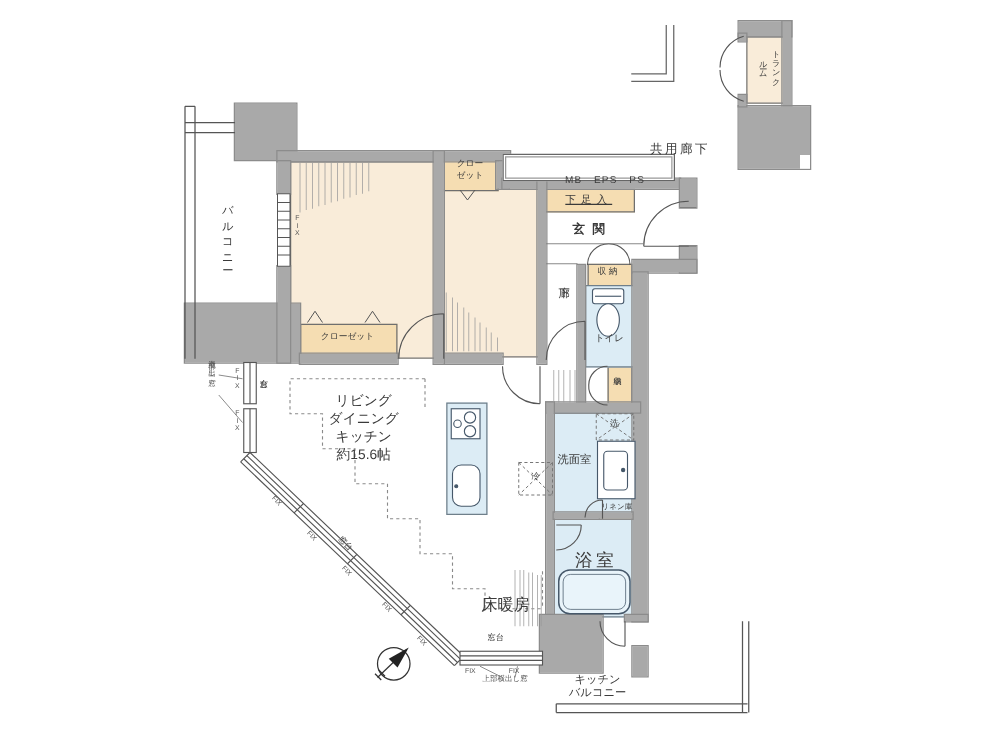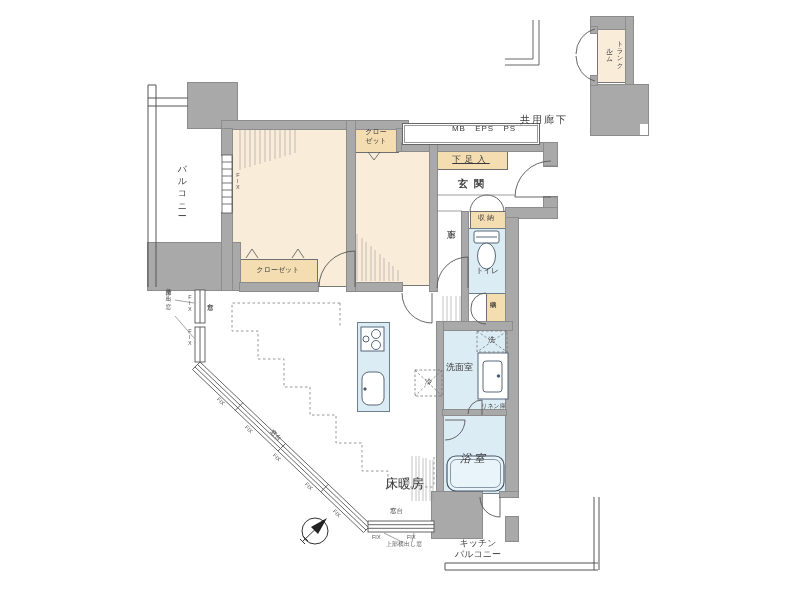--- a/index.html
+++ b/index.html
@@ -188,33 +188,39 @@
     <g>
       <circle cx="315" cy="531" r="13" stroke="#333" stroke-width="1" fill="none"></circle>
       <line x1="325" y1="520" x2="302" y2="542" stroke="#333" stroke-width="1"></line>
       <polygon points="327,518 311,527 318,534" fill="#222"></polygon>
       <path d="M303,536 L308,541 M300,539 L305,544" stroke="#333" stroke-width="1" fill="none"></path>
     </g>
   </svg>
 
   <div class="lbl z3" style="left:520px;top:93px;font-size:10px;letter-spacing:2px;margin-top:21px;">共用廊下</div>
   <div class="lbl z3 v ctr" style="left:601px;top:33px;width:24px;height:36px;font-size:6.5px;line-height:1.6;white-space:normal;">トランクルーム</div>
-  <div class="lbl z3 ctr" style="left:402px;top:124px;width:164px;font-size:8px;word-spacing:6px;letter-spacing:1px;">MB EPS PS</div>
+  <div class="lbl z3 ctr" style="left:402px;top:139px;width:164px;font-size:8px;word-spacing:6px;letter-spacing:1px;">MB EPS PS</div>
   <div class="lbl z3 ctr" style="left:436px;top:154px;width:70px;font-size:8.5px;letter-spacing:4px;text-decoration:underline;">下足入</div>
   <div class="lbl z3 ctr" style="left:446px;top:178px;width:56px;font-size:10px;letter-spacing:6px;font-weight:bold;">玄関</div>
   <div class="lbl z3 v" style="left:445px;top:222px;font-size:9px;letter-spacing:2px;">廊下</div>
   <div class="lbl z3 ctr" style="left:470px;top:214px;width:34px;font-size:7px;letter-spacing:2px;">収納</div>
   <div class="lbl z3" style="left:476px;top:266px;font-size:7.5px;">トイレ</div>
   <div class="lbl z3 v" style="left:489px;top:296px;font-size:6.5px;">収納</div>
   <div class="lbl z3" style="left:488px;top:336px;font-size:7px;">洗</div>
   <div class="lbl z3" style="left:446px;top:362px;font-size:9px;">洗面室</div>
   <div class="lbl z3 ctr" style="left:479px;top:403px;width:29px;font-size:6px;">リネン庫</div>
-  <div class="lbl z3" style="left:460px;top:452px;font-size:11px;letter-spacing:3px;font-style:italic;">浴室</div>
+  <div class="lbl z3" style="left:460px;top:440px;font-size:14px;letter-spacing:3px;">浴室</div>
   <div class="lbl z3" style="left:425px;top:378px;font-size:7px;">冷</div>
 
+  <div class="lbl z3 ctr" style="left:230px;top:314px;width:122px;font-size:11px;line-height:1.3;">
+    <div>リビング</div>
+    <div>ダイニング</div>
+    <div>キッチン</div>
+    <div>約15.6帖</div>
+  </div>
   <div class="lbl z3 v" style="left:176px;top:158px;font-size:9px;letter-spacing:3px;">バルコニー</div>
   <div class="lbl z3 ctr" style="left:440px;top:538px;width:76px;font-size:9px;">
     <div>キッチン</div>
     <div>バルコニー</div>
   </div>
   <div class="lbl z3 ctr" style="left:240px;top:266px;width:76px;font-size:7px;">クローゼット</div>
   <div class="lbl z3 ctr" style="left:355px;top:128px;width:42px;font-size:7px;">
     <div>クロー</div>
     <div>ゼット</div>
   </div>

